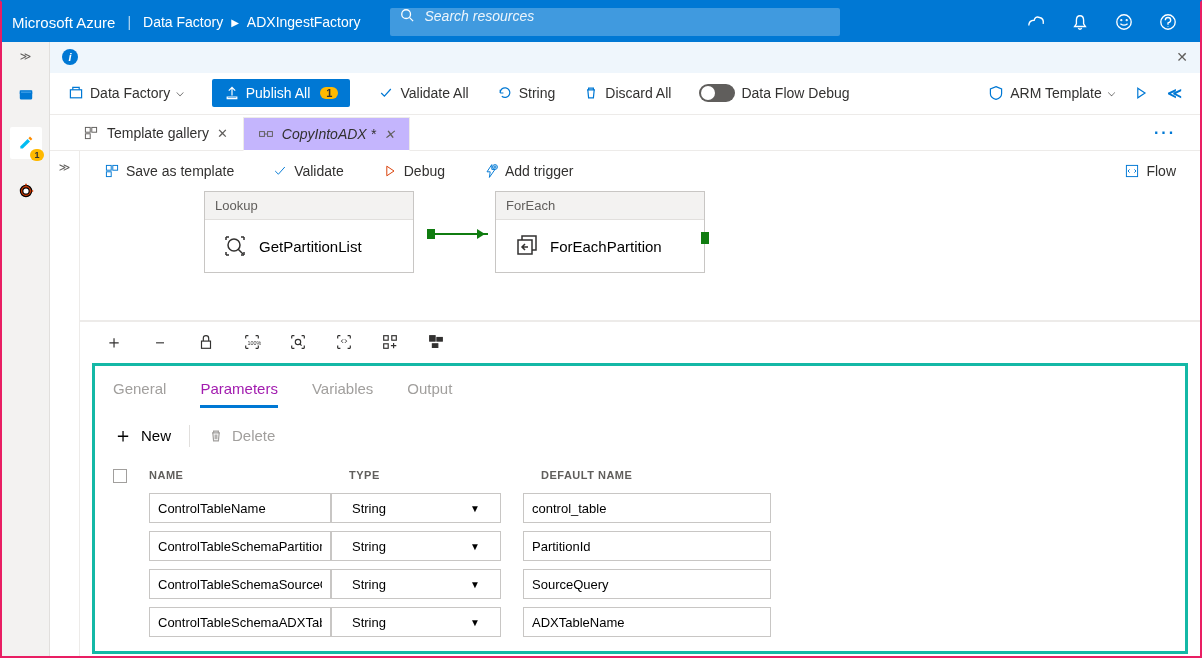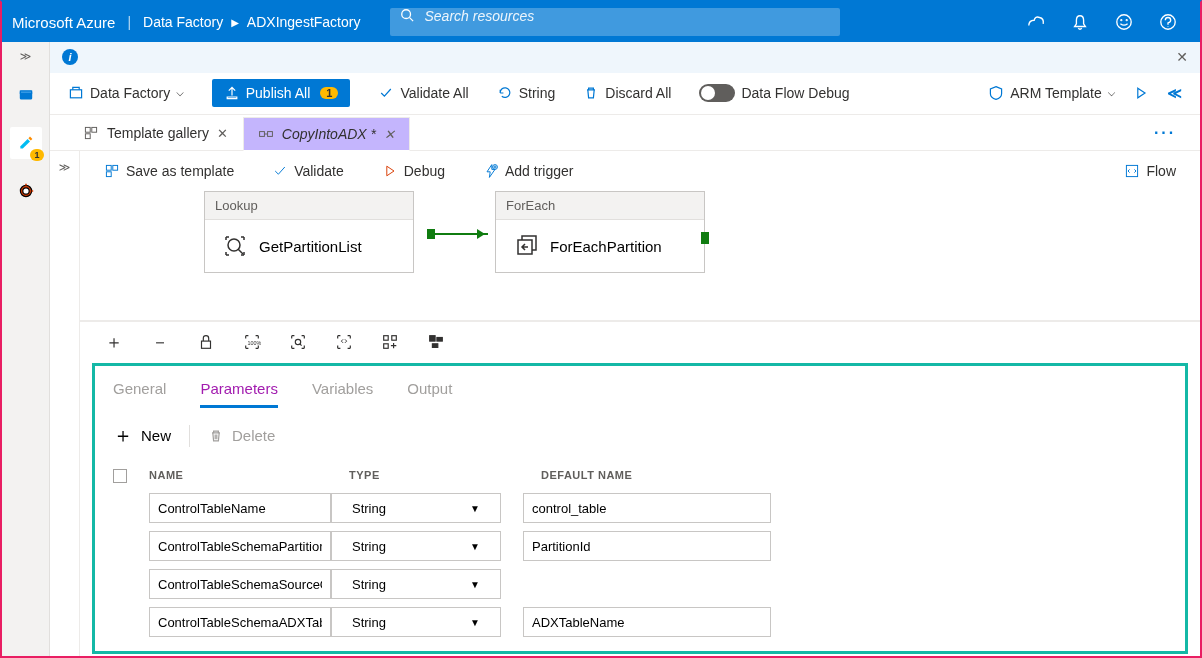--- a/index.html
+++ b/index.html
@@ -425,20 +425,21 @@
               </div>
               <div class="gridrow">
                 <div class="chk"></div>
                 <div class="c1"><input type="text" value="ControlTableSchemaSourceQ" style=""></div>
                 <div class="c2">
                   <div class="sel">
                     <span>String</span>
                     <span style="font-size:10px">▼</span>
                   </div>
                 </div>
+                <div class="c3"><input type="text" value="SourceQuery" style=""></div>
               </div>
               <div class="gridrow">
                 <div class="chk"></div>
                 <div class="c1"><input type="text" value="ControlTableSchemaADXTabl" style=""></div>
                 <div class="c2">
                   <div class="sel">
                     <span>String</span>
                     <span style="font-size:10px">▼</span>
                   </div>
                 </div>

